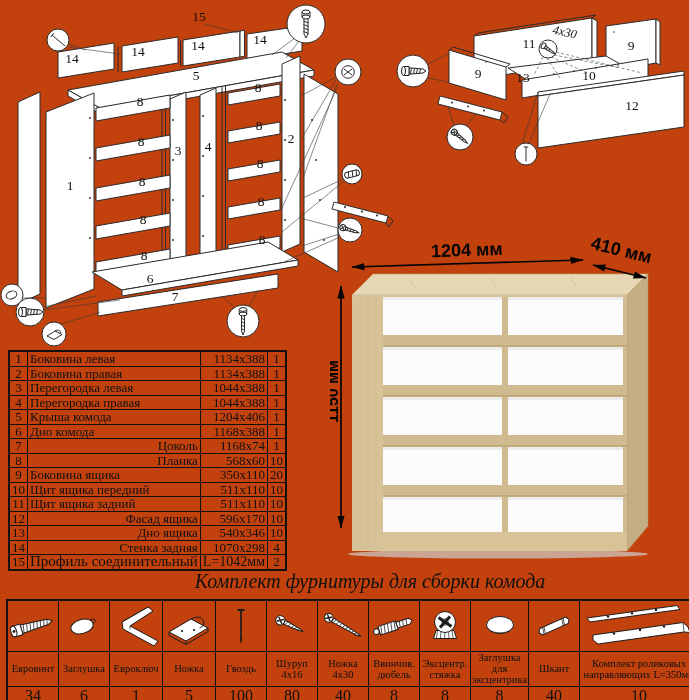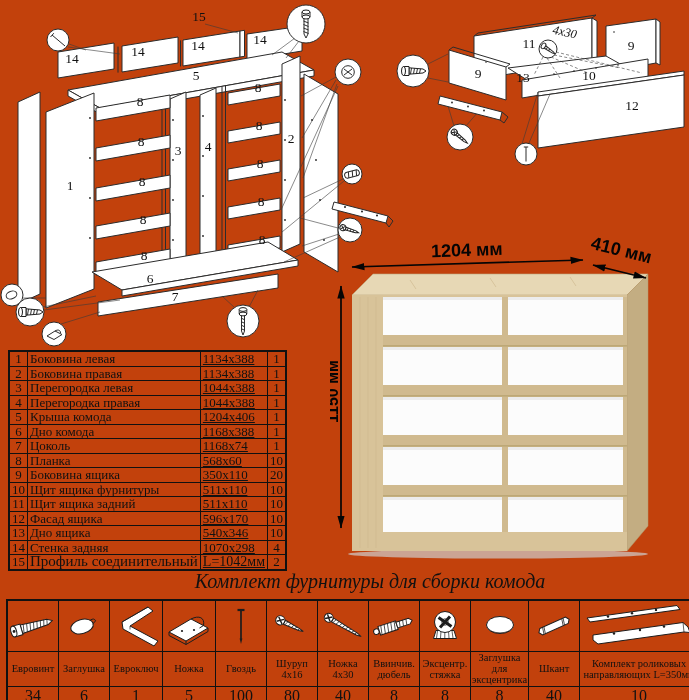--- a/index.html
+++ b/index.html
@@ -17,23 +17,23 @@
   .ital{font-style:italic;font-size:12.5px;}
   .dim{font-family:"Liberation Sans",sans-serif;font-weight:bold;font-size:18px;fill:#050505;text-anchor:middle;}
   .dimv{font-family:"Liberation Sans",sans-serif;font-weight:bold;font-size:16px;fill:#050505;}
 
   
   .parts{position:absolute;left:8px;top:350px;border-collapse:collapse;border:2px solid #111;}
   .parts td{border:1px solid #111;font-size:13px;line-height:13px;height:13.5px;
             padding:0 2px;white-space:nowrap;}
   .parts td.col-num{width:17px;text-align:center;padding:0;}
   .parts td.col-name{width:131px;font-family:Liberation Serif, serif;}
-  .parts td.col-size{width:57px;text-align:left;text-decoration:underline;}
+  .parts td.col-size{width:57px;text-align:right;}
   .parts td.col-qty{width:17px;text-align:center;padding:0;}
-  .parts tr.center-name td.col-name{text-align:left;}
+  .parts tr.center-name td.col-name{text-align:right;}
   .parts tr.small-row td.col-name{font-size:15px;}
   .parts tr.small-row td.col-size{font-size:14px;}
 
   
   .hw-title{position:absolute;left:60px;top:570px;width:620px;text-align:center;
             font-size:20px;white-space:nowrap;font-style:italic;}
   .hw{position:absolute;left:6px;top:599px;border-collapse:collapse;border:2px solid #111;}
   .hw td{border:1px solid #111;text-align:center;vertical-align:middle;padding:0;}
   .hw td.icon-cell{height:50px;}
   .hw td.icon-cell svg{display:block;margin:0 auto;}
@@ -446,21 +446,21 @@
           <td class="col-qty">10</td>
         </tr>
         <tr>
           <td class="col-num">9</td>
           <td class="col-name">Боковина ящика</td>
           <td class="col-size">350x110</td>
           <td class="col-qty">20</td>
         </tr>
         <tr>
           <td class="col-num">10</td>
-          <td class="col-name">Щит ящика фурнитуры</td>
+          <td class="col-name">Щит ящика передний</td>
           <td class="col-size">511x110</td>
           <td class="col-qty">10</td>
         </tr>
         <tr>
           <td class="col-num">11</td>
           <td class="col-name">Щит ящика задний</td>
           <td class="col-size">511x110</td>
           <td class="col-qty">10</td>
         </tr>
         <tr class="center-name">

